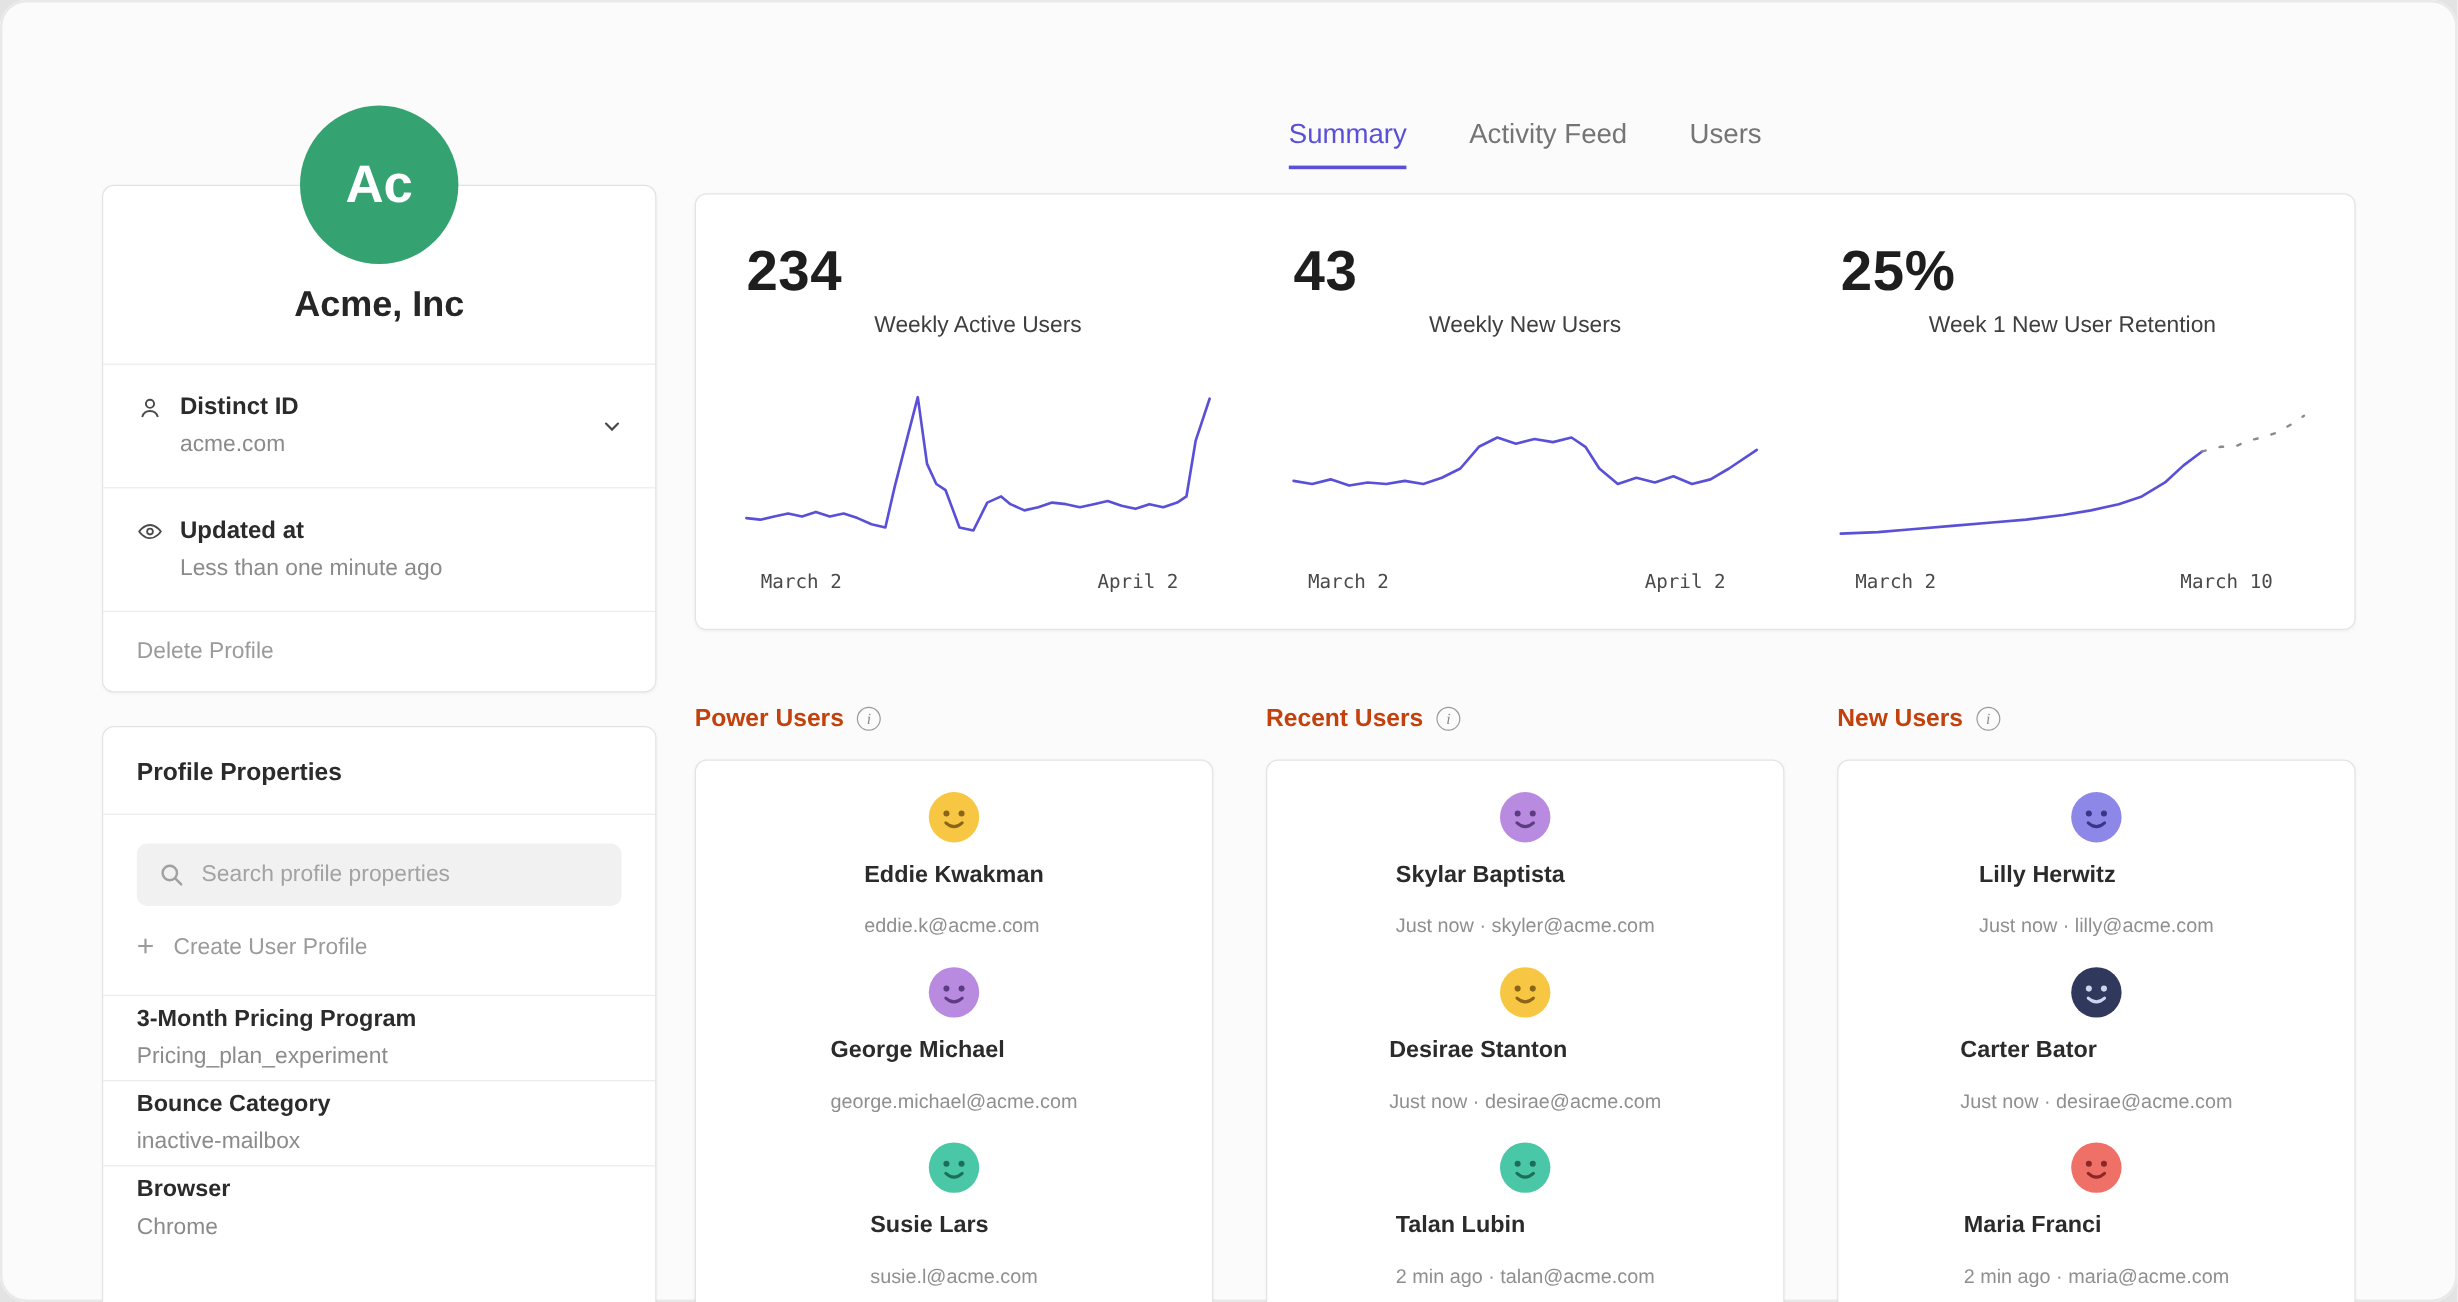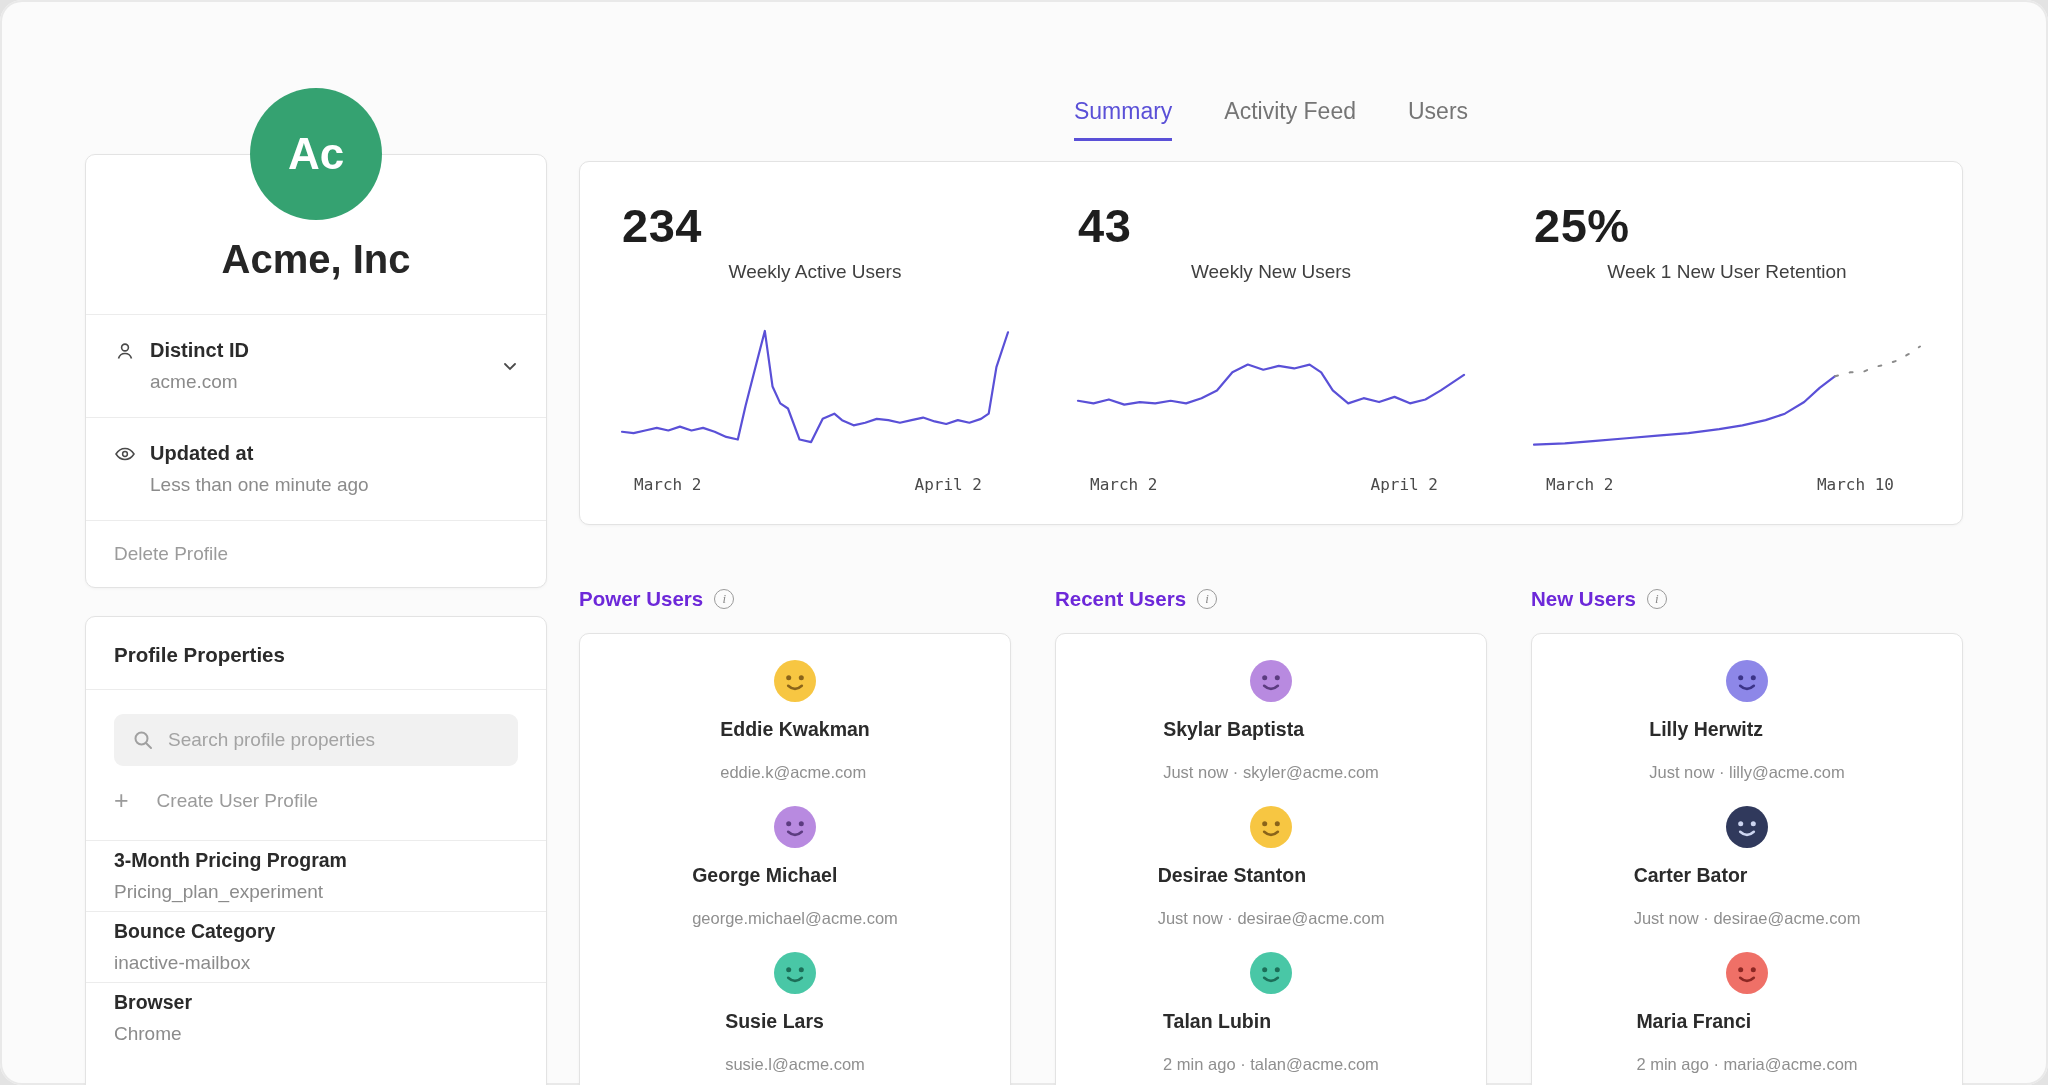--- a/index.html
+++ b/index.html
@@ -16,38 +16,38 @@
   .card { background:#fff; border:1px solid #e3e3e3; border-radius:10px; box-shadow:0 1px 3px rgba(20,20,20,.04); }
 
   
   .sidebar { position:absolute; left:85px; top:88px; width:462px; }
   .avatar-big {
     width:132px; height:132px; border-radius:50%; margin:0 auto; position:relative; z-index:2;
     display:flex; align-items:center; justify-content:center;
     color:#fff; font-size:44px; font-weight:bold;
   }
   .profile-card { margin-top:-66px; }
-  .company-name { margin:0; padding:82px 20px 32px; text-align:center; font-size:40px; font-weight:bold; color:#262626; }
+  .company-name { margin:0; padding:82px 20px 32px; text-align:center; font-size:30px; font-weight:bold; color:#262626; }
   .prow { position:relative; border-top:1px solid #ececec; padding:24px 28px; }
   .prow-head { display:flex; align-items:center; gap:14px; font-size:20px; font-weight:bold; color:#2b2b2b; }
   .prow-value { margin:9px 0 0 36px; font-size:19px; color:#8b8b8b; }
   .chev { position:absolute; right:26px; top:50%; transform:translateY(-50%); cursor:pointer; }
   .icon svg, .chev svg { display:block; }
   .delete-row { border-top:1px solid #ececec; padding:22px 28px; font-size:19px; color:#9b9b9b; cursor:pointer; }
 
   .props-card { margin-top:28px; padding-bottom:60px; }
   .props-title { margin:0; padding:26px 28px 22px; font-size:20.5px; font-weight:bold; border-bottom:1px solid #ececec; }
   .search-wrap { position:relative; margin:24px 28px 0; }
   .search-input {
     width:100%; height:52px; border:none; border-radius:9px; background:#f1f1f1;
     padding:0 16px 0 54px; font-size:19px; color:#555; font-family:inherit; outline:none;
   }
   .search-input::placeholder { color:#a3a3a3; }
   .search-icon { position:absolute; left:17px; top:14px; }
-  .create-row { display:flex; align-items:center; gap:28px; margin:22px 28px 26px; font-size:19px; color:#9b9b9b; cursor:pointer; }
+  .create-row { display:flex; align-items:center; gap:16px; margin:22px 28px 26px; font-size:19px; color:#9b9b9b; cursor:pointer; }
   .plus { color:#9b9b9b; }
   .plus::before { content:"+"; font-size:25px; line-height:1; }
   .prop-row { border-top:1px solid #ececec; padding:8px 28px; }
   .prop-label { font-size:19.5px; font-weight:bold; color:#2b2b2b; }
   .prop-value { margin-top:9px; font-size:19px; color:#8b8b8b; }
 
   
   .main { position:absolute; left:579px; top:98px; width:1384px; }
   .tabs { display:flex; justify-content:center; gap:52px; }
   .tab { font-size:23px; color:#757575; padding-bottom:13px; cursor:pointer; }
@@ -56,21 +56,21 @@
   .stats-card { margin-top:20px; padding:36px 42px 30px; display:grid; grid-template-columns:1fr 1fr 1fr; column-gap:70px; }
   .stat-value { font-size:47px; font-weight:bold; color:#1e1e1e; letter-spacing:.5px; }
   .stat-label { margin-top:8px; font-size:19px; color:#3f3f3f;text-align:center; }
   .spark { width:100%; height:140px; margin-top:40px; display:block; overflow:visible; }
   .spark polyline { fill:none; stroke-width:2.2px; vector-effect:non-scaling-stroke; stroke-linejoin:round; stroke-linecap:round; }
   .spark polyline.dotted { stroke-width:2px; stroke-dasharray:3 12; }
   .ticks { display:flex; justify-content:space-between; margin-top:12px; padding:0 26px 0 12px;
            font-family:"DejaVu Sans Mono", monospace; font-size:16px; color:#4a4a4a; }
 
   .lists { margin-top:62px; display:grid; grid-template-columns:1fr 1fr 1fr; column-gap:44px; }
-  .list-header { display:flex; align-items:center; gap:11px; font-size:20.5px; font-weight:bold; color:#6d28d9; }
+  .list-header { display:flex; align-items:center; gap:11px; font-size:20.5px; font-weight:bold; color:#c2410c; }
   .info { width:20px; height:20px; border:1.5px solid #9a9a9a; border-radius:50%; color:#8a8a8a;
           display:inline-flex; align-items:center; justify-content:center; cursor:pointer; flex-shrink:0; }
   .info::after { content:"i"; font-family:"Liberation Serif", serif; font-style:italic; font-size:13px; font-weight:normal; }
   .list-card { margin-top:22px; padding:26px 24px 22px; }
   .user-row { display:flex; align-items:center; gap:16px; margin-bottom:24px; cursor:pointer;flex-direction:column; }
   .avatar { width:42px; height:42px; border-radius:50%; flex-shrink:0; }
   .face { width:100%; height:100%; display:block; }
   .face circle { fill:currentColor; }
   .face path { fill:none; stroke:currentColor; stroke-width:2.4; stroke-linecap:round; }
   .u-name { font-size:19.5px; font-weight:bold; color:#2b2b2b; }

